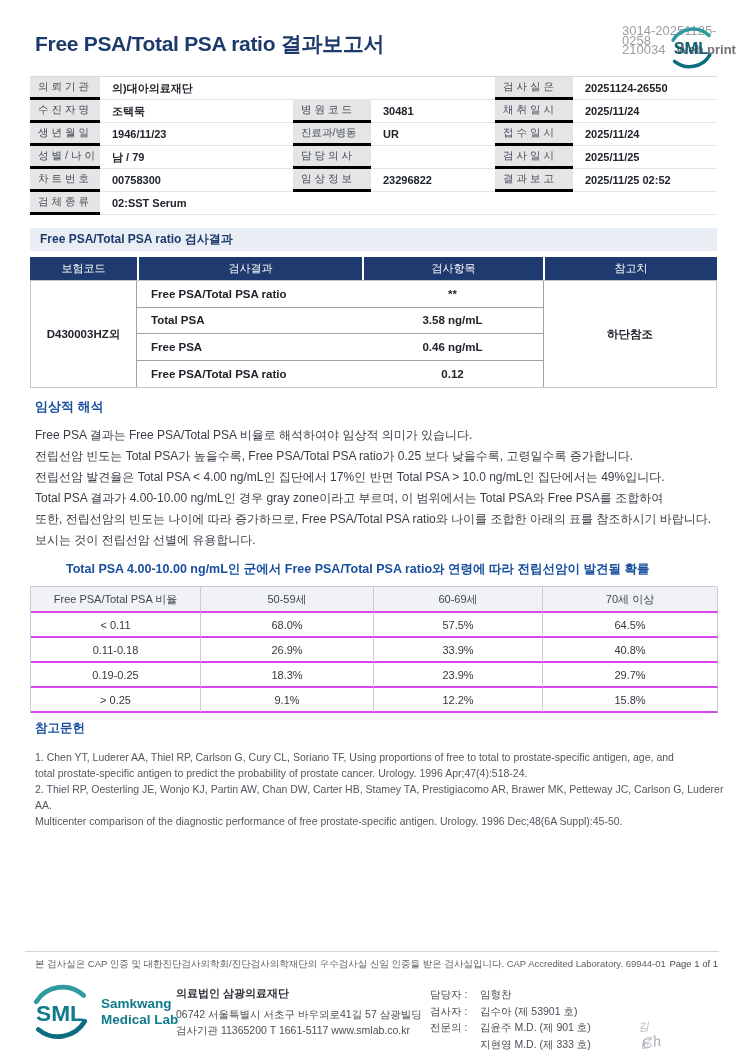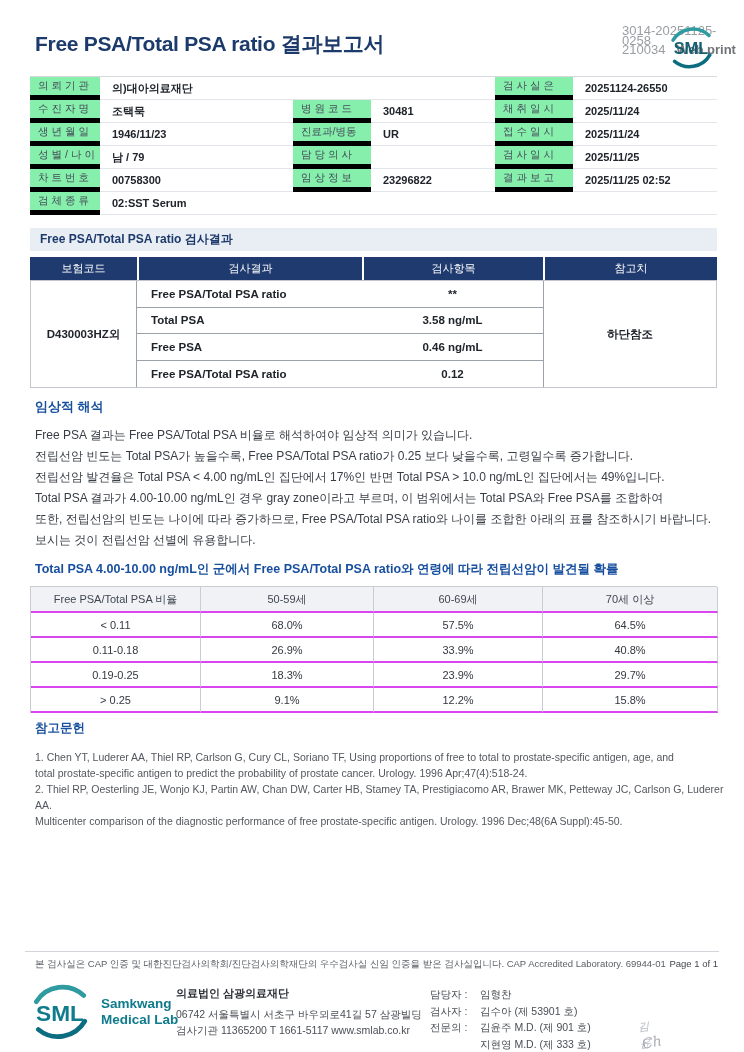--- a/index.html
+++ b/index.html
@@ -10,22 +10,22 @@
   
   .print-info{position:absolute;left:622px;top:26px;font-size:13px;line-height:9.5px;color:#9a9da3;}
   .print-info b{color:#6f7277;font-weight:bold;}
   .title{position:absolute;left:35px;top:30px;font-size:21px;font-weight:bold;color:#1c3a6b;letter-spacing:-0.3px;}
   .logo-hdr{position:absolute;left:666px;top:26px;}
   svg text{font-family:"Liberation Sans","DejaVu Sans",sans-serif;}
   
   .pt{position:absolute;left:30px;top:76px;width:687px;display:grid;
       grid-template-columns:70px 193px 78px 124px 78px 144px;grid-auto-rows:23px;
       border-top:1px solid #d6dade;}
-  .pt .pl{background:#86efac;color:#434b59;font-size:10.5px;letter-spacing:3px;
-      display:flex;align-items:center;padding-left:8px;border-bottom:5px solid #000000;}
+  .pt .pl{background:#e5e5e5;color:#434b59;font-size:10.5px;letter-spacing:3px;
+      display:flex;align-items:center;padding-left:8px;border-bottom:3px solid #000000;}
   .pt .pl.tight{letter-spacing:0;}
   .pt .pv{font-size:11px;font-weight:bold;color:#20242b;display:flex;align-items:center;
       padding-left:12px;border-bottom:1px solid #e2e5ea;}
   .span3{grid-column:2/5;} .span5{grid-column:2/7;}
   
   .secbar{position:absolute;left:30px;top:228px;width:677px;height:23px;background:#e9edf4;
       color:#1c3a6b;font-size:12px;font-weight:bold;line-height:23px;padding-left:10px;}
   
   .rt-head{position:absolute;left:30px;top:257px;width:687px;height:23px;display:grid;
       grid-template-columns:107px 225px 181px 174px;background:#1e3a6e;}
@@ -42,21 +42,21 @@
       font-size:11.5px;font-weight:bold;color:#20242b;}
   .rt-body .res{grid-column:3;display:flex;align-items:center;justify-content:center;
       font-size:11.5px;font-weight:bold;color:#20242b;}
   .rt-body .rb{border-bottom:1px solid #9aa2ac;}
   
   .interp{position:absolute;left:35px;top:398px;width:680px;}
   .blue-h{font-size:13px;font-weight:bold;color:#174f9e;margin:0 0 9px 0;}
   .interp .ln{font-size:12px;color:#383d45;line-height:21px;}
   
   .prob{position:absolute;left:30px;top:561px;width:687px;}
-  .prob .blue-h{font-size:12.5px;margin-bottom:8px;padding-left:5px;}
+  .prob .blue-h{font-size:12.5px;margin-bottom:8px;padding-left:5px;margin-left:31px;}
   .prob-grid{display:grid;grid-template-columns:170px 173px 169px 175px;
       border-left:1px solid #c9ccd2;border-top:1px solid #c9ccd2;}
   .prob-grid div{border-right:1px solid #c9ccd2;border-bottom:2px solid #d946ef;
       display:flex;align-items:center;justify-content:center;font-size:11px;color:#33383f;height:23px;}
   .prob-grid .ph{background:#f1f2f5;color:#3f4652;height:24px;}
   
   .refs{position:absolute;left:35px;top:720px;width:690px;}
   .refs .blue-h{font-size:12.5px;margin-bottom:12px;}
   .refs .ln{font-size:10.5px;color:#53575e;line-height:16px;}
   

